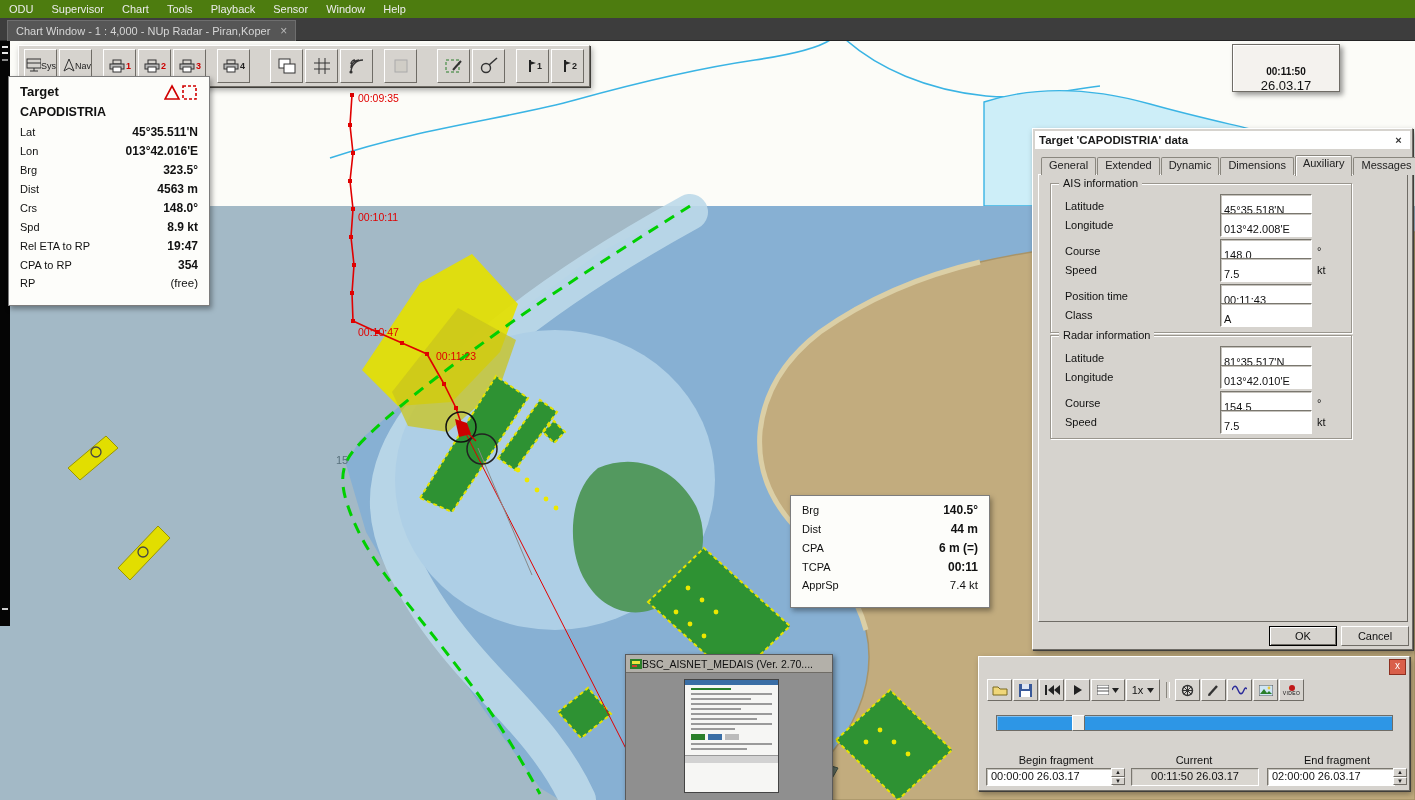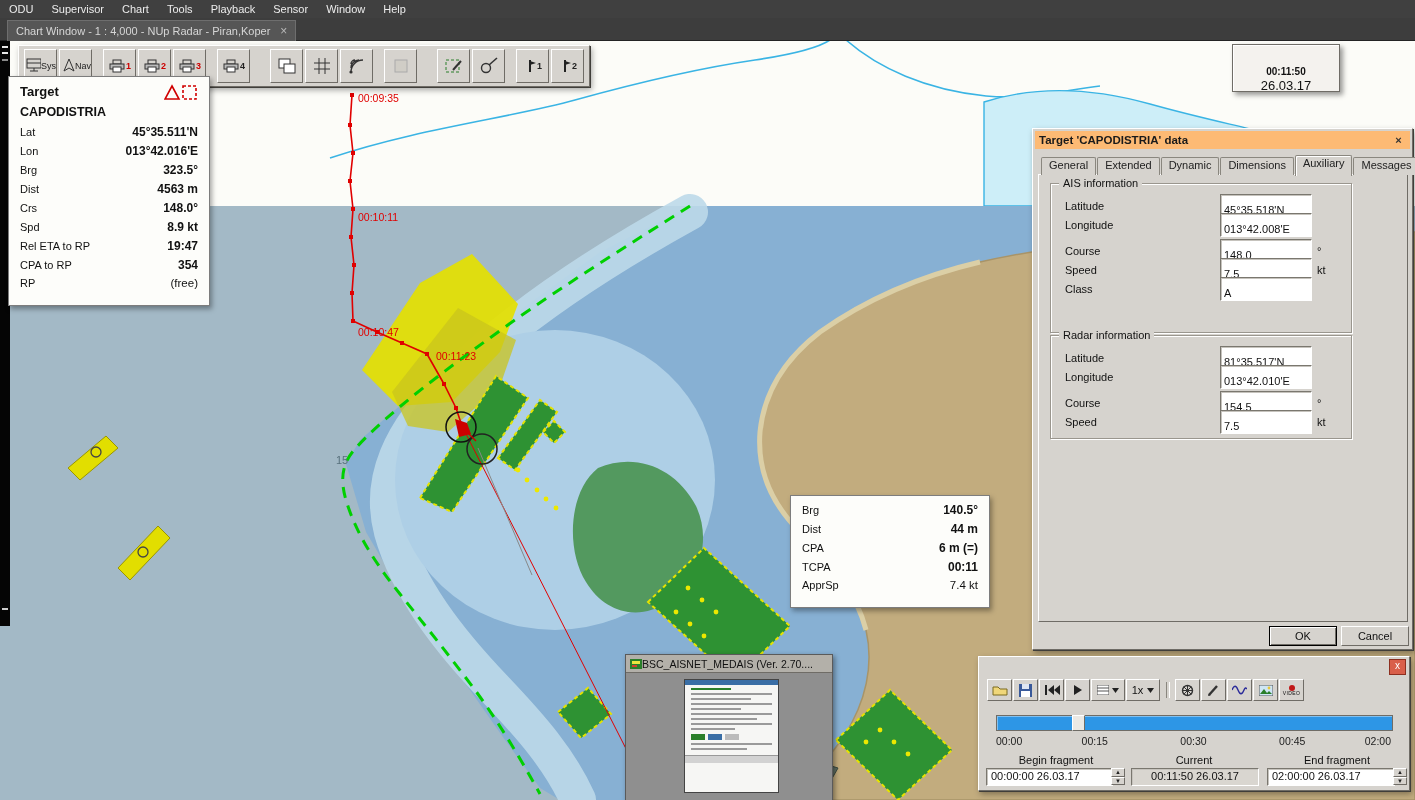--- a/index.html
+++ b/index.html
@@ -1,20 +1,20 @@
 <!DOCTYPE html>
 <html><head>
 <meta charset="utf-8">
 <style>
   html,body{margin:0;padding:0}
   body{width:1415px;height:800px;overflow:hidden;position:relative;
        font-family:"Liberation Sans",sans-serif;background:#a3b9c6;color:#111;}
   .abs{position:absolute}
   
-  #menubar{left:0;top:0;width:1415px;height:18px;background:#404040;display:flex;align-items:flex-start;z-index:50}
+  #menubar{left:0;top:0;width:1415px;height:18px;background:#4d7c0f;display:flex;align-items:flex-start;z-index:50}
   .menu-item{color:#ececec;font-size:11px;padding:0 9px;line-height:18px;cursor:default}
   
   #tabbar{left:0;top:18px;width:1415px;height:22px;background:#3d3d3d;border-bottom:1px solid #242424;z-index:50}
   .tab-active{position:absolute;left:7px;top:2px;height:20px;background:#565656;border:1px solid #6e6e6e;border-bottom:none;
               display:flex;align-items:center;gap:10px;padding:0 8px;color:#d6d6d6;font-size:11px}
   .tab-close{color:#b9b9b9;font-size:12px;line-height:12px;cursor:default}
   
   .w95{background:#d6d3ce;border:1px solid;border-color:#ffffff #6f6c66 #6f6c66 #ffffff;box-shadow:1px 1px 0 #403e3a,2px 3px 6px rgba(0,0,0,.35)}
   .b3{background:#d6d3ce;border:1px solid;border-color:#ffffff #6f6c66 #6f6c66 #ffffff}
   .whitebox{background:#fdfdfa;border:1px solid #7d7d7d;box-shadow:2px 3px 5px rgba(0,0,0,.35)}
@@ -37,21 +37,21 @@
   #targetpanel .name{font-size:12.5px;font-weight:bold;margin:4px 0 6px}
   .tp-row{display:flex;justify-content:space-between;align-items:baseline;height:19px;font-size:11px}
   .tp-v{font-weight:bold;font-size:12px}
   .tp-row:last-child .tp-v{font-weight:normal;font-size:11.5px}
   
   #objectpanel{left:790px;top:495px;width:176px;padding:7px 11px 9px;z-index:15}
   .op-top{display:flex;justify-content:space-between;font-size:11px;margin-bottom:9px}
   .op-latlon{text-align:right;font-size:11.5px;line-height:15px}
   
   #dialog{left:1032px;top:128px;width:379px;height:520px;z-index:30}
-  #dialog .titlebar{position:absolute;left:2px;top:2px;right:2px;height:18px;background:#fdba74;display:flex;align-items:center;
+  #dialog .titlebar{position:absolute;left:2px;top:2px;right:2px;height:18px;background:#ffffff;display:flex;align-items:center;
                     padding:0 4px;font-size:11.5px;font-weight:bold;color:#1a1a1a}
   .dlg-close{margin-left:auto;width:15px;height:13px;font-size:11px;line-height:11px;display:flex;align-items:center;justify-content:center;color:#333;cursor:default}
   #dlg-tabs{position:absolute;left:8px;top:27px;display:flex;align-items:flex-end;height:19px;z-index:3}
   .dtab{height:16px;padding:1px 7px 0;font-size:11px;background:#d6d3ce;border:1px solid #8a877f;border-bottom:none;
         border-radius:2px 2px 0 0;margin-right:1px;color:#222;cursor:default}
   .dtab.active{height:19px;position:relative;top:1px;box-shadow:inset 1px 1px 0 #fff;font-weight:normal}
   #dlg-page{position:absolute;left:5px;top:45px;width:368px;height:446px;background:#d6d3ce;
             border:1px solid;border-color:#ffffff #6f6c66 #6f6c66 #ffffff}
   .drow{display:flex;align-items:center;height:18px;margin:1px 14px 0;font-size:11px}
   .drow.gap{margin-top:8px}
@@ -420,20 +420,25 @@
       <div class="drow gap">
         <span class="dlab">Course</span>
         <div class="dfield">148.0</div>
         <span class="dunit">°</span>
       </div>
       <div class="drow">
         <span class="dlab">Speed</span>
         <div class="dfield">7.5</div>
         <span class="dunit">kt</span>
       </div>
+      <div class="drow gap">
+        <span class="dlab">Position time</span>
+        <div class="dfield">00:11:43</div>
+        <span class="dunit"></span>
+      </div>
       <div class="drow">
         <span class="dlab">Class</span>
         <div class="dfield">A</div>
         <span class="dunit"></span>
       </div>
     </div>
     <div class="groupbox" style="left:11px;top:160px;width:300px;height:102px">
       <span class="legend">Radar information</span>
       <div class="drow" style="margin-top:13px">
         <span class="dlab">Latitude</span>
@@ -563,27 +568,20 @@
     <div class="pbtn b3" style="flex-direction:column">
       <svg width="6" height="6">
           <circle cx="3" cy="3" r="3" fill="#c01818"></circle>
         </svg>
       <span style="font-size:5px;line-height:5px;letter-spacing:.4px;text-transform:uppercase">video</span>
     </div>
   </div>
   <div id="pb-track">
     <div id="pb-thumb"></div>
   </div>
-  <div id="pb-ticks">
-    <span style="left:0">00:00</span>
-    <span style="left:25%;transform:translateX(-50%)">00:15</span>
-    <span style="left:50%;transform:translateX(-50%)">00:30</span>
-    <span style="left:75%;transform:translateX(-50%)">00:45</span>
-    <span style="right:0">02:00</span>
-  </div>
   <div class="pb-grp-label" style="left:7px;width:140px">Begin fragment</div>
   <div class="pb-grp-label" style="left:152px;width:126px">Current</div>
   <div class="pb-grp-label" style="left:288px;width:140px">End fragment</div>
   <div class="pb-field" style="left:7px;width:117px">00:00:00 26.03.17</div>
   <div class="spin" style="left:132px">
       <div>▲</div>
       <div>▼</div>
     </div>
   <div class="pb-field dim" style="left:152px;width:118px">00:11:50 26.03.17</div>
   <div class="pb-field" style="left:288px;width:118px">02:00:00 26.03.17</div>

